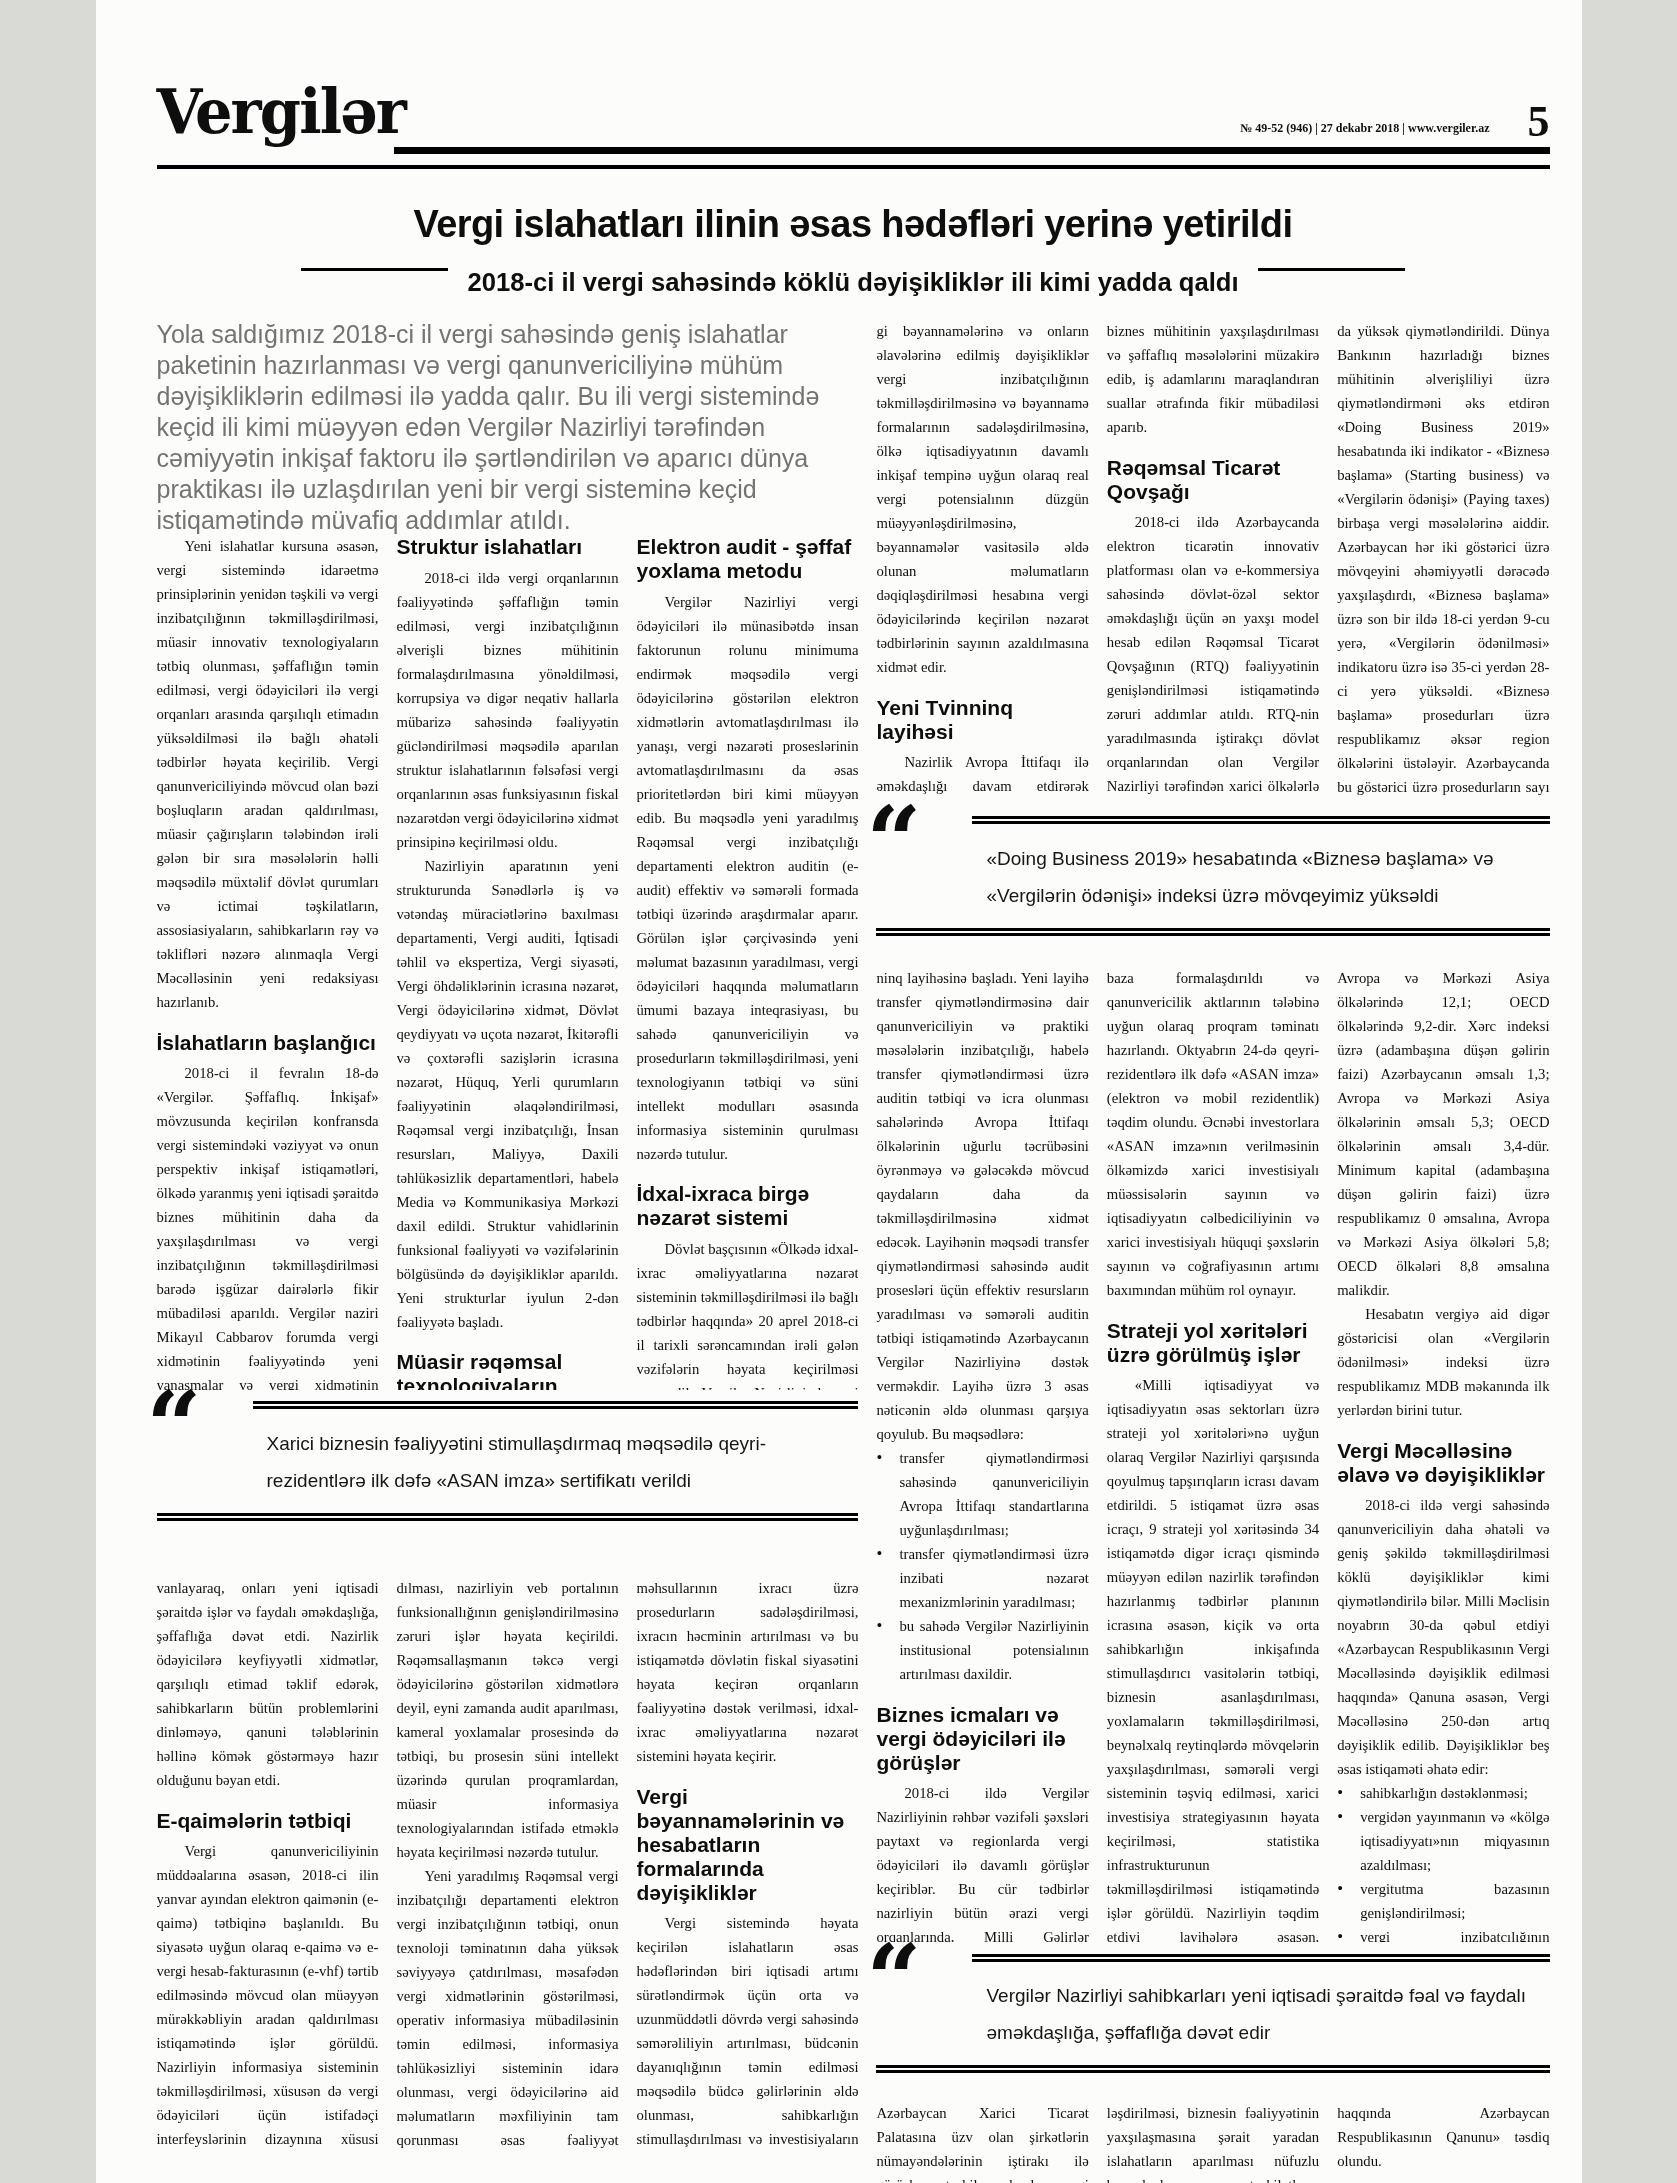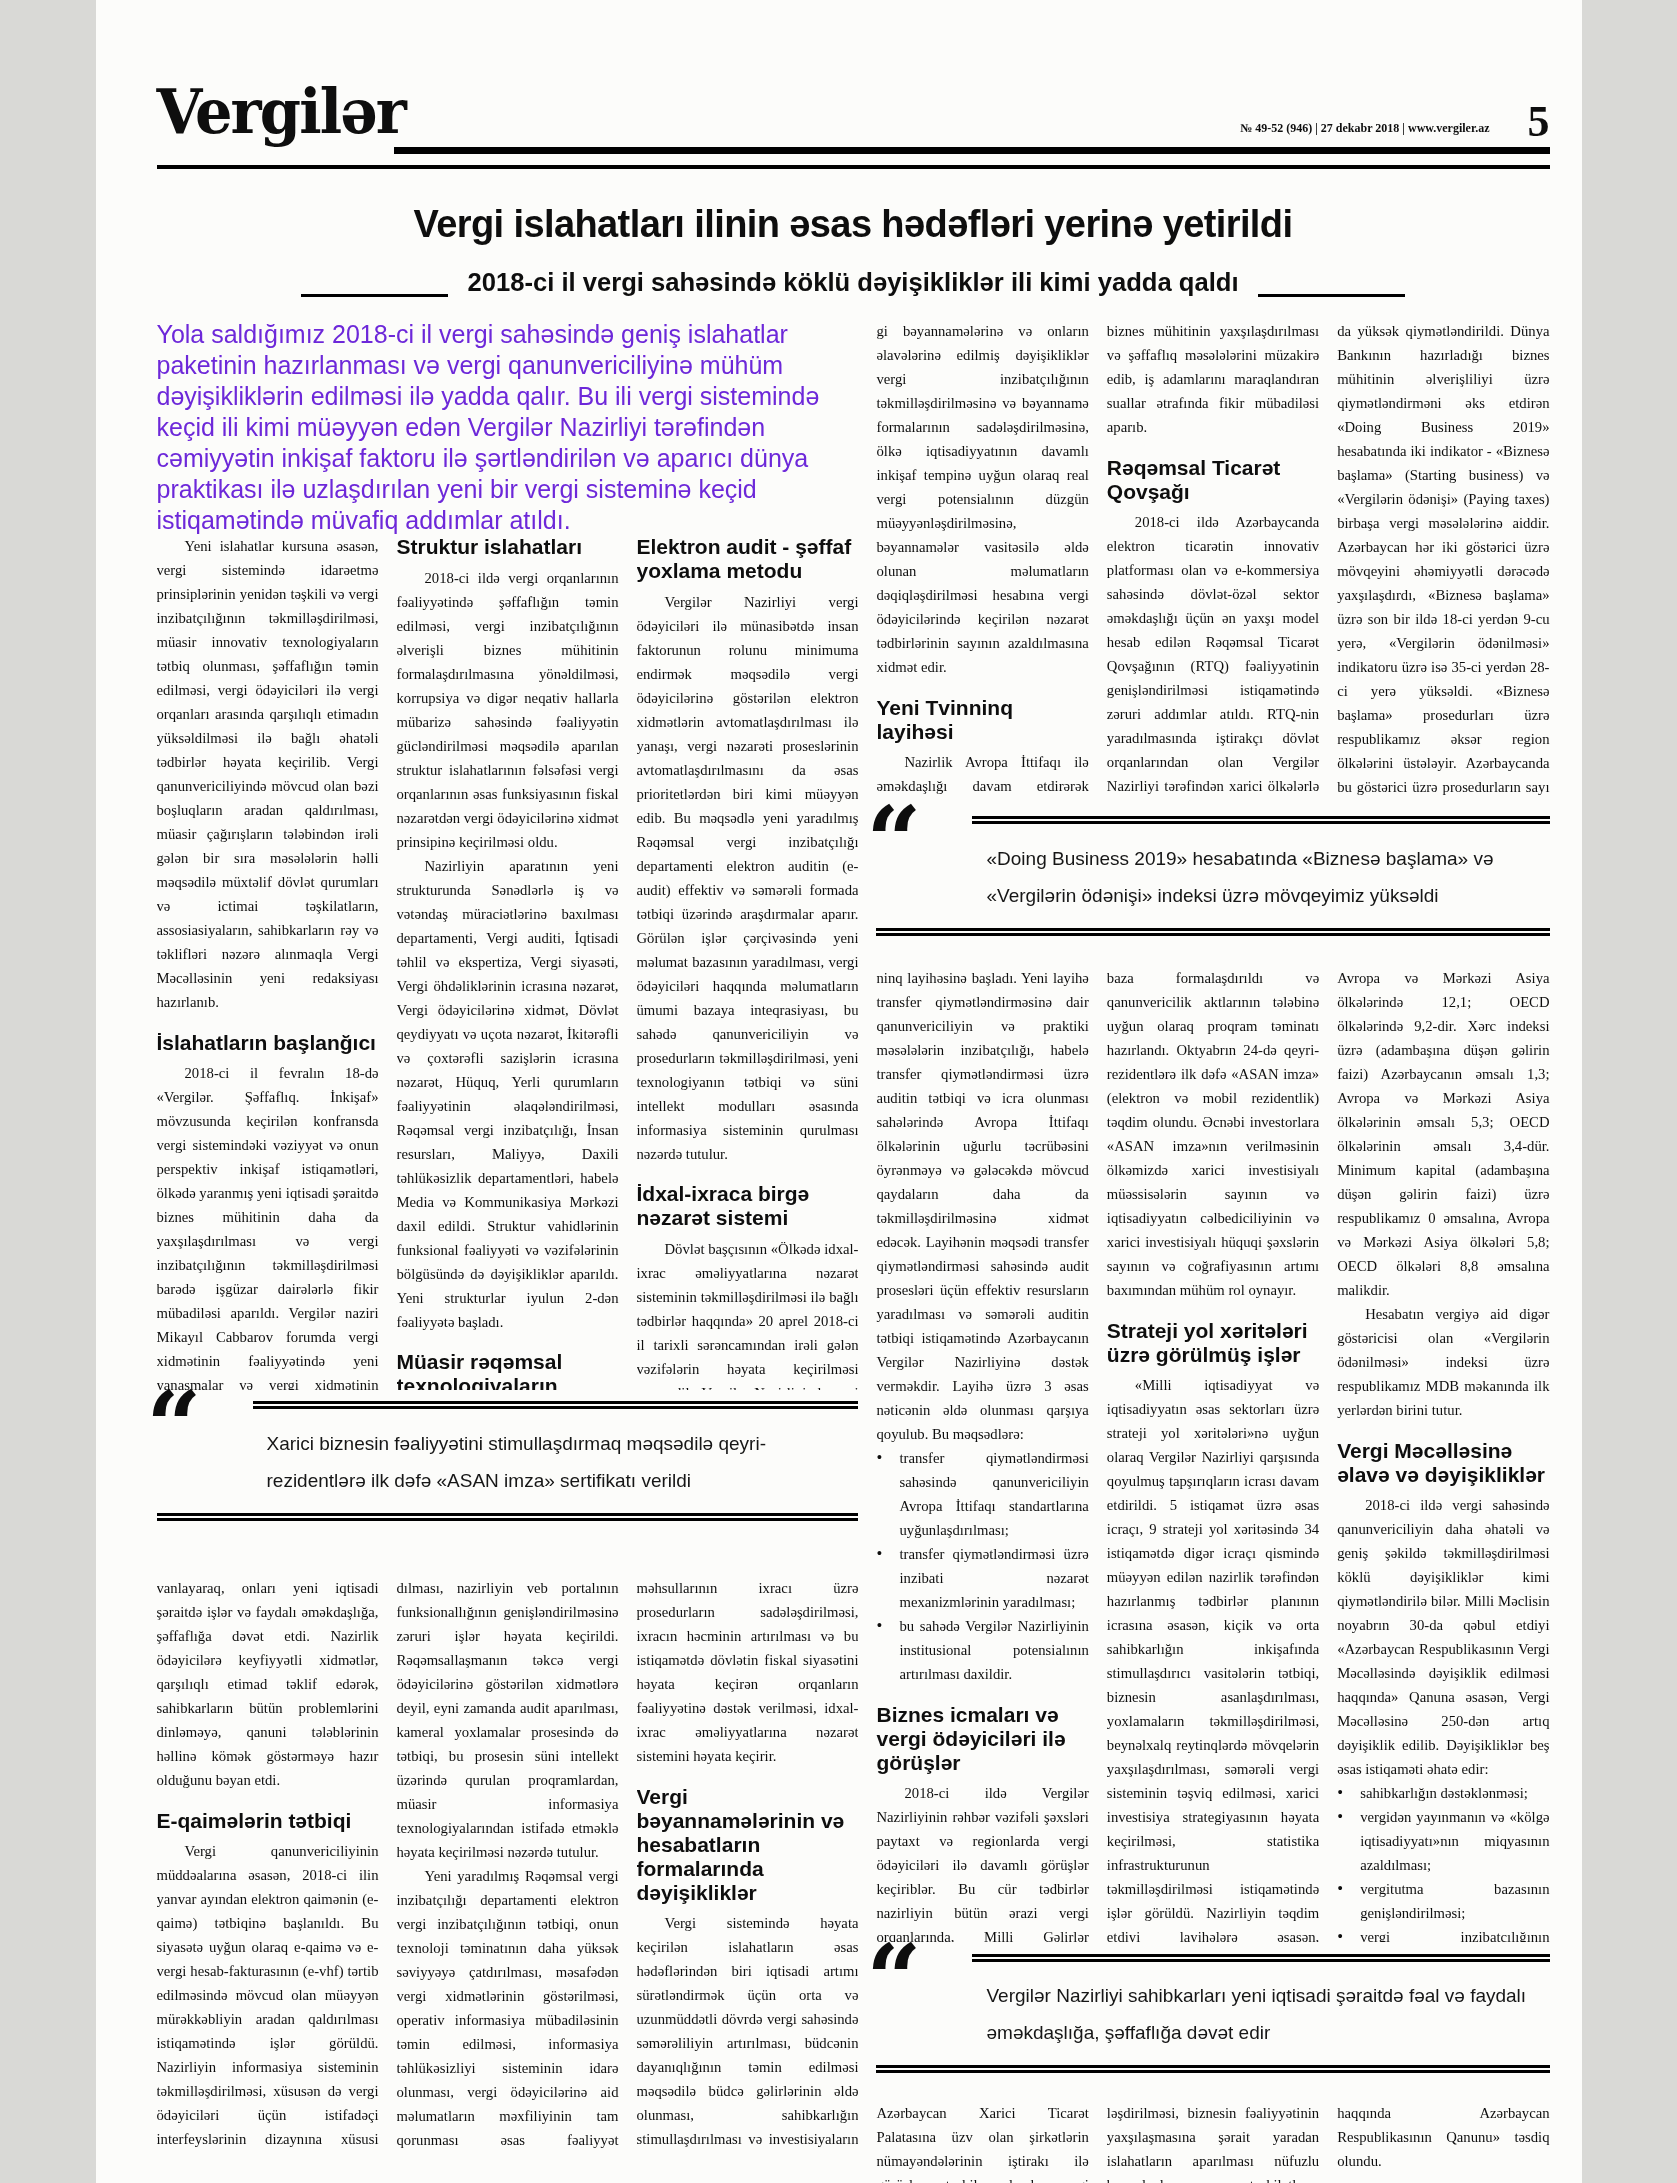--- a/index.html
+++ b/index.html
@@ -13,32 +13,32 @@
         letter-spacing:-1.9px;transform:scaleY(1.05);}
   .mast-right{margin-left:auto;display:flex;align-items:flex-end;}
   .issue{font-size:12px;font-weight:bold;white-space:nowrap;padding-bottom:5.1px;}
   .pageno{font-size:44px;font-weight:bold;line-height:38px;margin-left:38px;}
   .rule1{height:7px;background:#000;margin-left:237px;margin-top:6.4px;}
   .rule2{height:3.2px;background:#000;margin-top:11px;}
 
   
   .headline{margin-top:25.6px;text-align:center;font-family:"Liberation Sans",sans-serif;
             font-weight:bold;font-size:38px;line-height:61px;letter-spacing:-0.6px;white-space:nowrap;}
-  .deck{display:flex;align-items:flex-end;justify-content:center;gap:19px;margin-top:12.8px;
+  .deck{display:flex;align-items:flex-start;justify-content:center;gap:19px;margin-top:12.8px;
         font-family:"Liberation Sans",sans-serif;font-weight:bold;font-size:25.6px;}
   .deck .dash{height:2.6px;background:#000;width:147px;flex:0 0 auto;}
 
   
   .content{display:flex;margin-top:22px;}
   .half{display:block;}
   .half-left{width:800px;margin-right:18px;}
   .half-right{width:767px;}
 
   .lead{height:215px;overflow:hidden;font-family:"Liberation Sans",sans-serif;
-        font-size:25px;line-height:31px;color:#6d28d9;padding-right:9px;}
+        font-size:25px;line-height:31px;color:#737373;padding-right:9px;}
 
   .band{display:flex;gap:18px;overflow:hidden;}
   .band .col{flex:1 1 0;overflow:hidden;font-size:14.7px;line-height:24px;text-align:justify;
              overflow-wrap:break-word;}
   .col p{margin:0;}
   .col p.ind{text-indent:28px;}
   .bh{font-family:"Liberation Sans",sans-serif;font-weight:bold;font-size:21px;line-height:24px;
       margin:16.6px 0 6.4px;text-align:left;}
   .col > .bh:first-child{margin-top:1.3px;}
   .bullet{display:flex;margin:0;}

